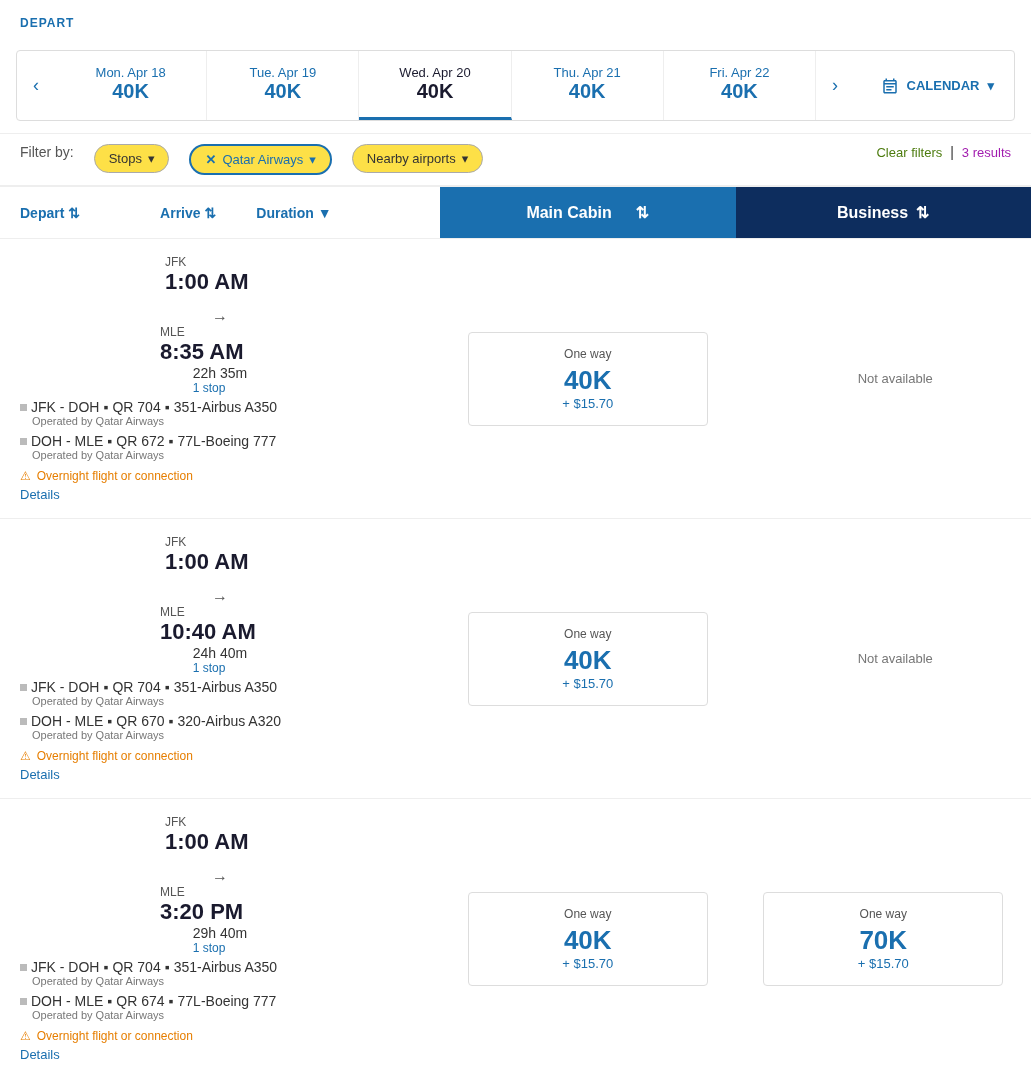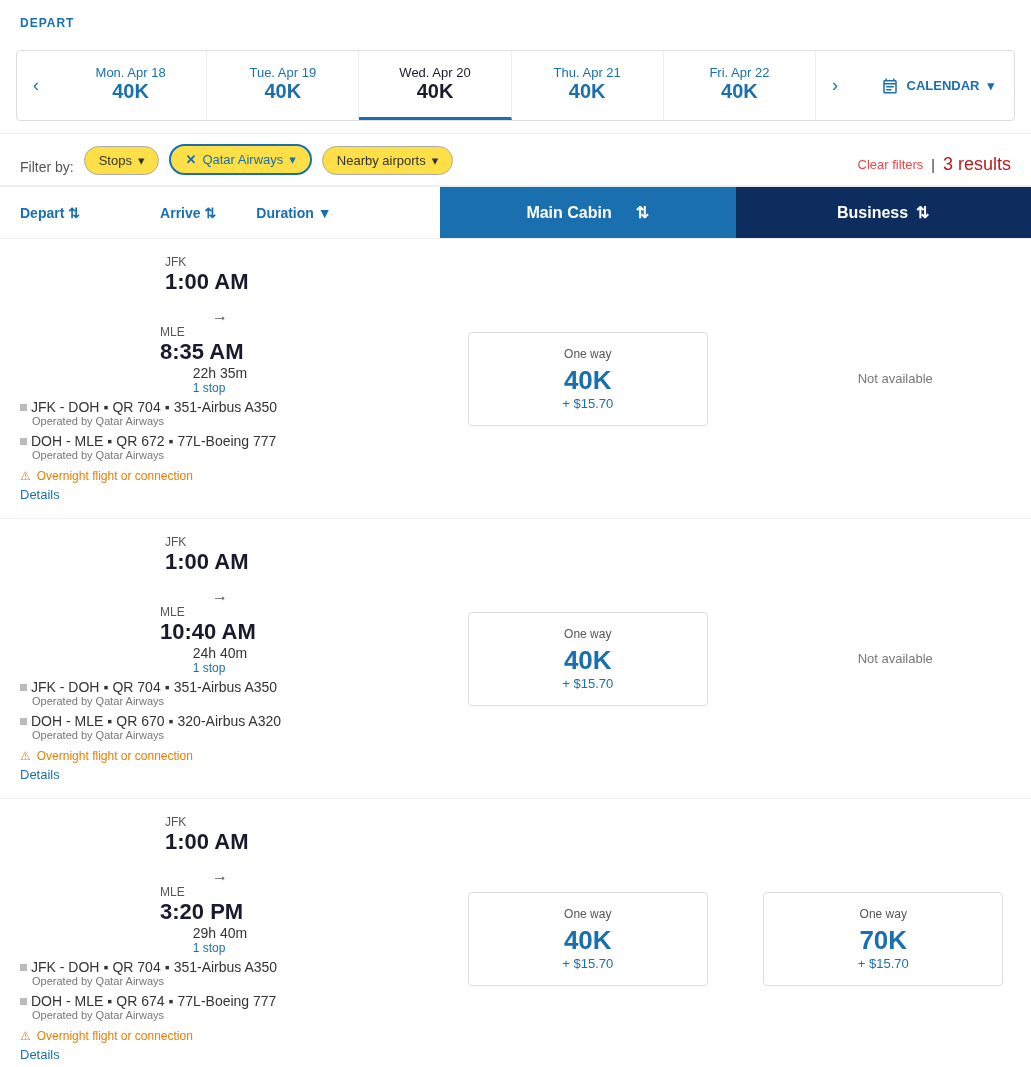--- a/index.html
+++ b/index.html
@@ -13,27 +13,27 @@
     .date-nav { display: flex; align-items: center; border: 1px solid #ddd; margin: 12px 16px; border-radius: 4px; background: #fff; }
     .date-nav-item { flex: 1; text-align: center; padding: 14px 8px; cursor: pointer; border-right: 1px solid #eee; }
     .date-nav-item.active { border-bottom: 3px solid #1a6faf; }
     .date-nav-item .day-label { font-size: 13px; color: #1a6faf; }
     .date-nav-item .points { font-size: 20px; font-weight: bold; color: #1a6faf; }
     .date-nav-item.active .day-label, .date-nav-item.active .points { color: #1a1a2e; }
     .nav-arrow { padding: 14px 16px; cursor: pointer; color: #1a6faf; font-size: 18px; }
     .calendar-btn { display: flex; align-items: center; padding: 14px 20px; color: #1a6faf; cursor: pointer; font-size: 13px; font-weight: bold; gap: 8px; min-width: 160px; justify-content: flex-end; }
     .calendar-btn svg { width: 18px; height: 18px; fill: #1a6faf; }
     
-    .filter-bar { display: flex; align-items: flex-end; padding: 10px 20px; gap: 10px; border-top: 1px solid #eee; border-bottom: 1px solid #eee; }
+    .filter-bar { display: flex; align-items: flex-start; padding: 10px 20px; gap: 20px; border-top: 1px solid #eee; border-bottom: 1px solid #eee; }
     .filter-label { color: #555; font-size: 14px; }
     .filter-btn { display: flex; align-items: center; gap: 6px; border: 1px solid #aaa; border-radius: 20px; padding: 6px 14px; cursor: pointer; font-size: 13px; color: #333; background: #fde047; }
     .filter-btn.active { border: 2px solid #1a6faf; color: #1a6faf; }
     .filter-btn .close-x { color: #1a6faf; font-weight: bold; }
-    .clear-filters { margin-left: auto; color: #ef4444; text-decoration: none; font-size: 13px; cursor: pointer; }
-    .results-count { color: #b91c1c; font-size: 18px; }
+    .clear-filters { margin-left: auto; color: #4d7c0f; text-decoration: none; font-size: 13px; cursor: pointer; }
+    .results-count { color: #a21caf; font-size: 13px; }
     
     .results-grid { display: grid; grid-template-columns: 440px 1fr 1fr; border-top: 1px solid #eee; }
     .col-header-flight { padding: 12px 20px; display: flex; align-items: center; gap: 20px; }
     .col-header-flight .depart-h, .col-header-flight .arrive-h, .col-header-flight .duration-h { 
       display: flex; align-items: center; gap: 4px; color: #1a6faf; font-weight: bold; font-size: 14px; cursor: pointer; 
     }
     .col-header-main { background: #1a6faf; color: #fff; display: flex; align-items: center; justify-content: center; gap: 24px; padding: 16px; font-weight: bold; font-size: 16px; cursor: pointer; }
     .col-header-business { background: #0d2d5e; color: #fff; display: flex; align-items: center; justify-content: center; gap: 8px; padding: 16px; font-weight: bold; font-size: 16px; cursor: pointer; }
     .flight-info { padding: 16px 20px; border-top: 1px solid #eee; }
     .airport-code { font-size: 12px; color: #555; }

